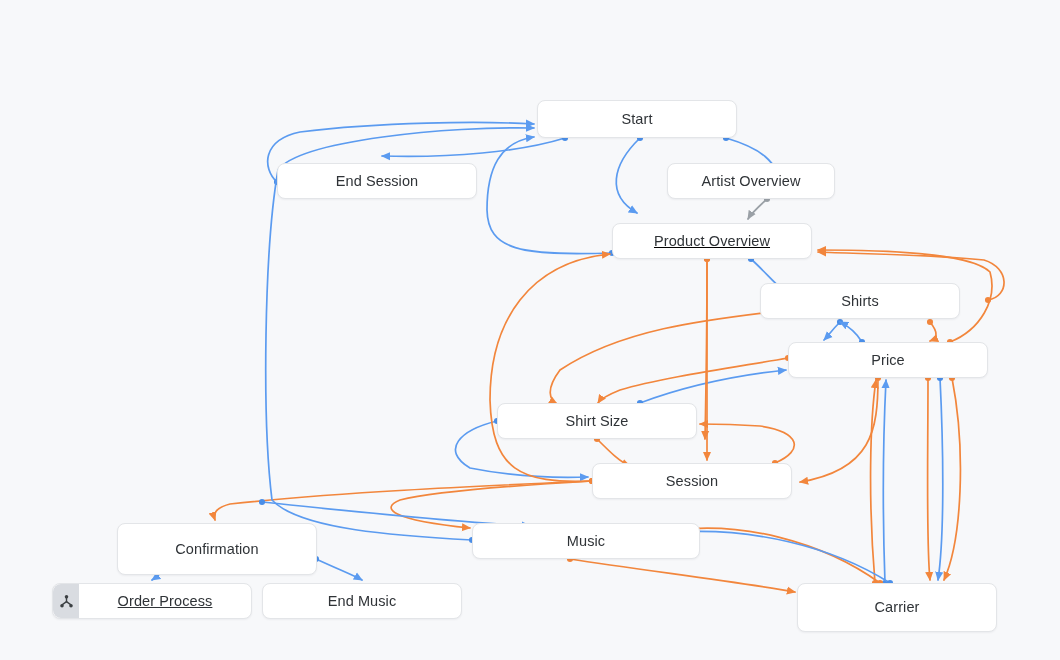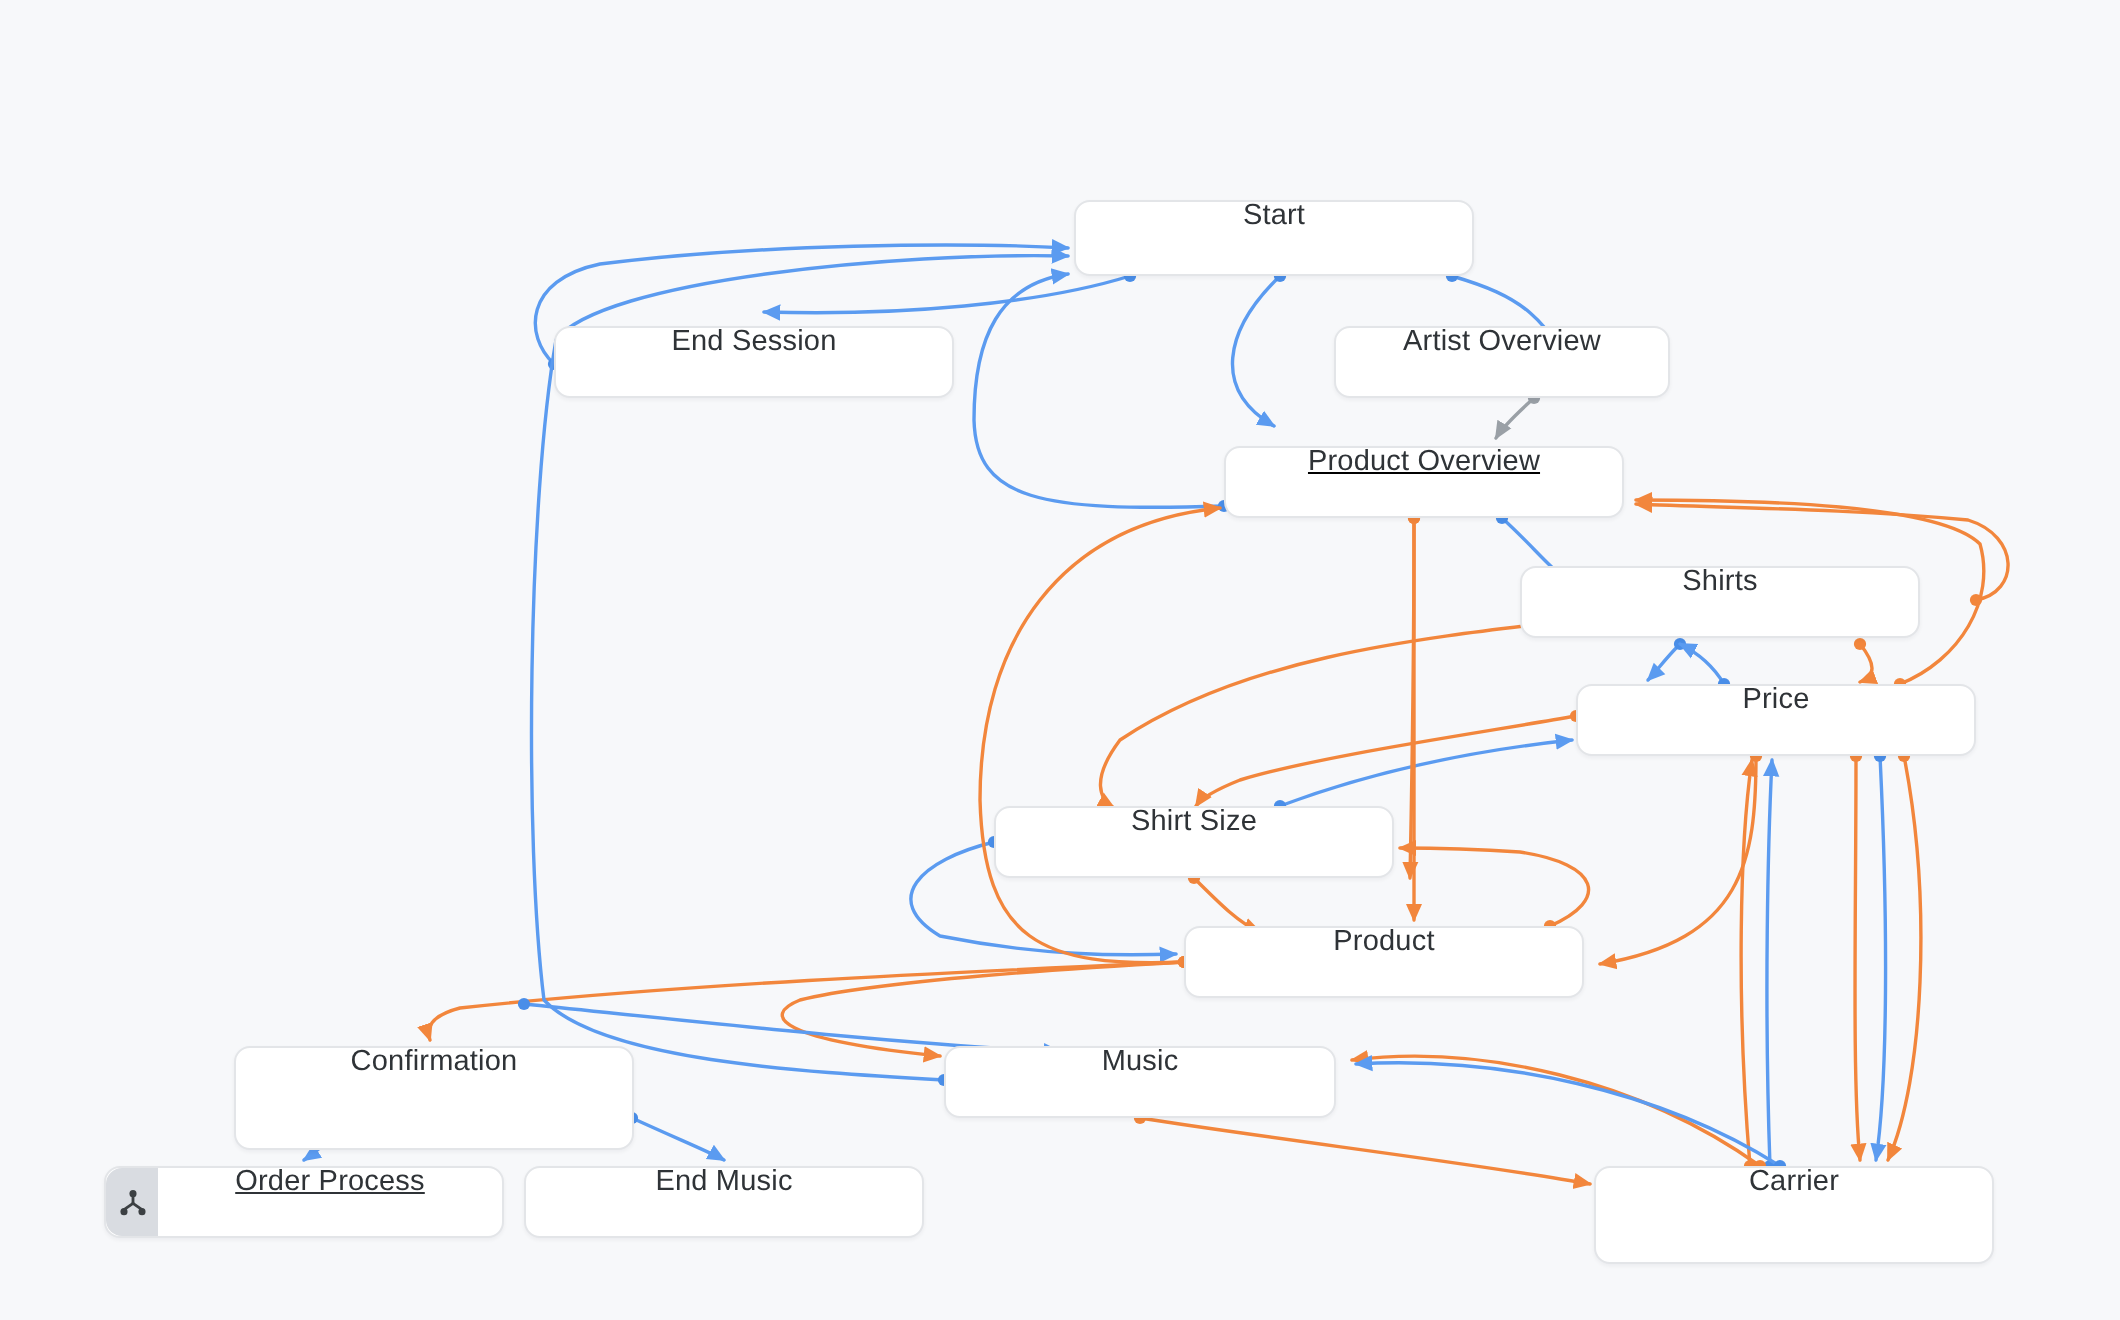--- a/index.html
+++ b/index.html
@@ -27,21 +27,21 @@
     height: 660px;
     pointer-events: none;
   }
   .node {
     position: absolute;
     box-sizing: border-box;
     background: #ffffff;
     border: 1px solid #e3e5e8;
     border-radius: 8px;
     display: flex;
-    align-items: flex-start;
+    align-items: center;
     justify-content: center;
     box-shadow: 0 1px 2px rgba(16,24,40,0.05);
   }
   .node-label {
     font-size: 14.5px;
     color: #2f3337;
     letter-spacing: 0.1px;
     line-height: 1;
     text-align: center;
     white-space: nowrap;
@@ -145,26 +145,26 @@
       <div class="node" style="left: 760px; top: 283px; width: 200px; height: 36px;">
         <span class="node-label">Shirts</span>
       </div>
       <div class="node" style="left: 788px; top: 342px; width: 200px; height: 36px;">
         <span class="node-label">Price</span>
       </div>
       <div class="node" style="left: 497px; top: 403px; width: 200px; height: 36px;">
         <span class="node-label">Shirt Size</span>
       </div>
       <div class="node" style="left: 592px; top: 463px; width: 200px; height: 36px;">
-        <span class="node-label">Product</span>
+        <span class="node-label">Session</span>
       </div>
       <div class="node" style="left: 117px; top: 523px; width: 200px; height: 52px;">
         <span class="node-label">Confirmation</span>
       </div>
-      <div class="node" style="left: 472px; top: 523px; width: 196px; height: 36px;">
+      <div class="node" style="left: 472px; top: 523px; width: 228px; height: 36px;">
         <span class="node-label">Music</span>
       </div>
       <div class="node has-badge" style="left: 52px; top: 583px; width: 200px; height: 36px;">
         <div class="node-badge">
           <svg width="15" height="15" viewBox="0 0 16 16" fill="none" stroke="#3c4043" stroke-width="1.5" stroke-linecap="round">
             <circle cx="8" cy="3" r="1.9" fill="#3c4043" stroke="none"></circle>
             <circle cx="3.2" cy="12.6" r="1.9" fill="#3c4043" stroke="none"></circle>
             <circle cx="12.8" cy="12.6" r="1.9" fill="#3c4043" stroke="none"></circle>
             <path d="M8 4.6 L8 8.2"></path>
             <path d="M8 8.2 L3.6 11.3"></path>

